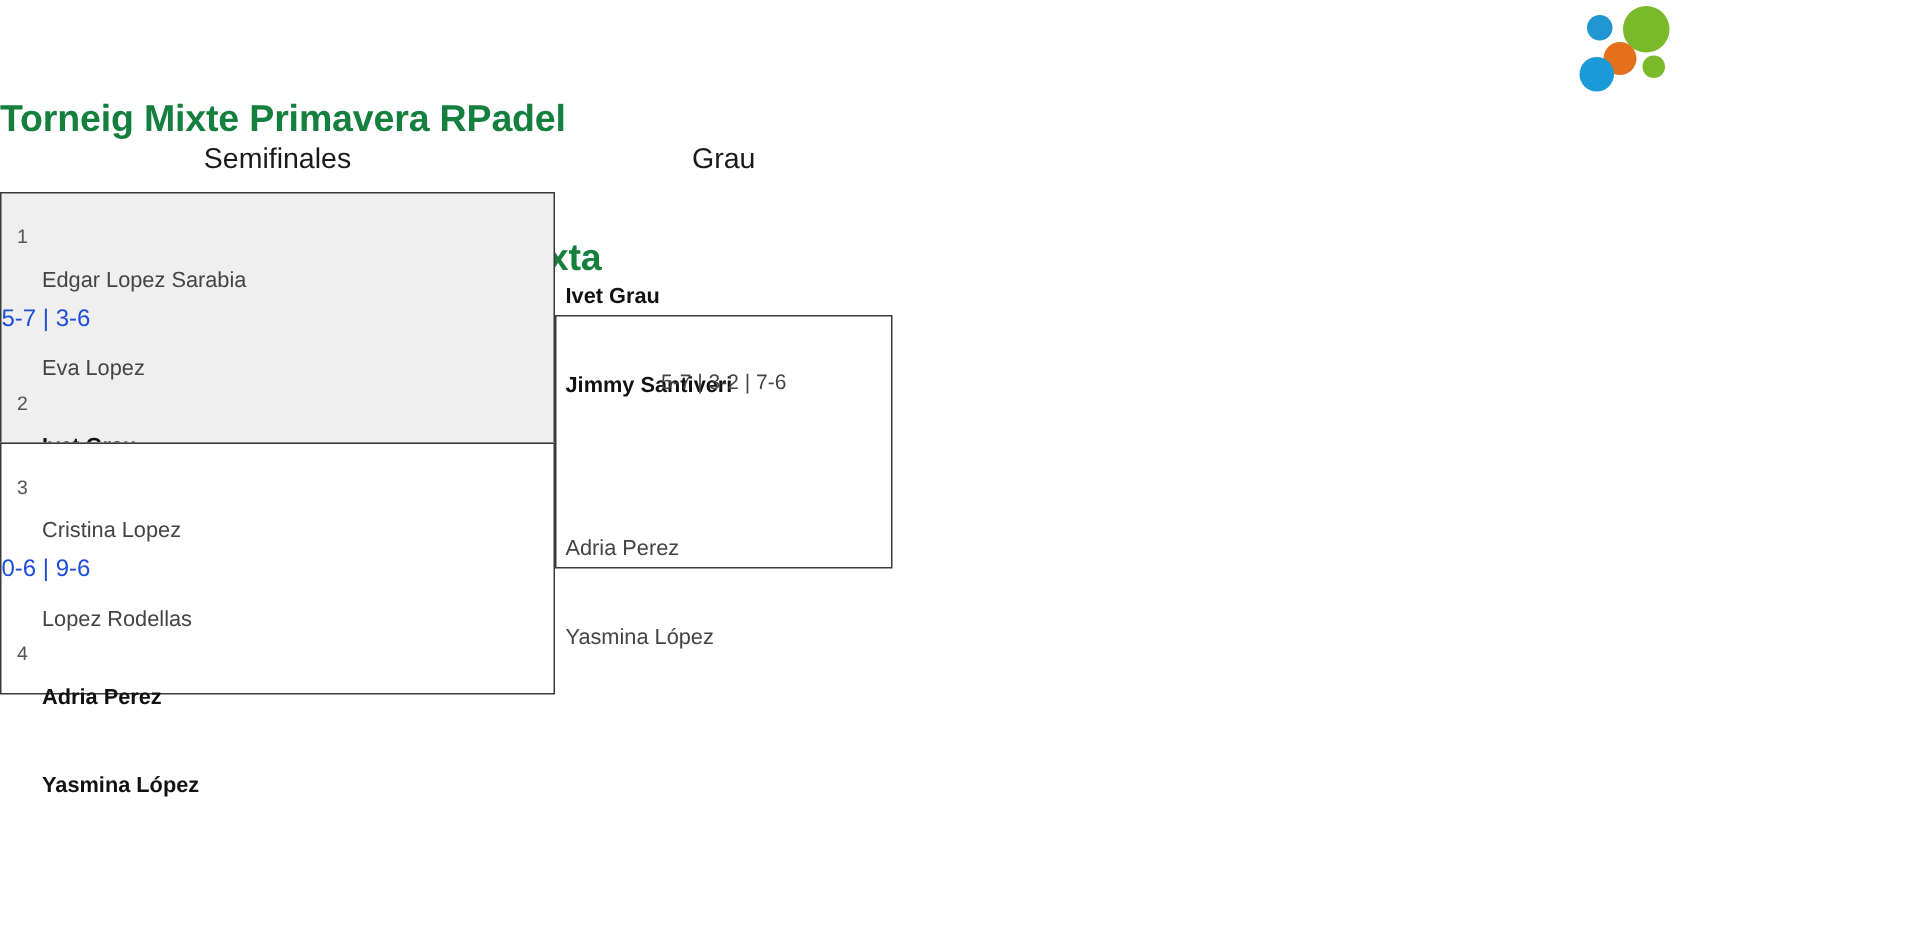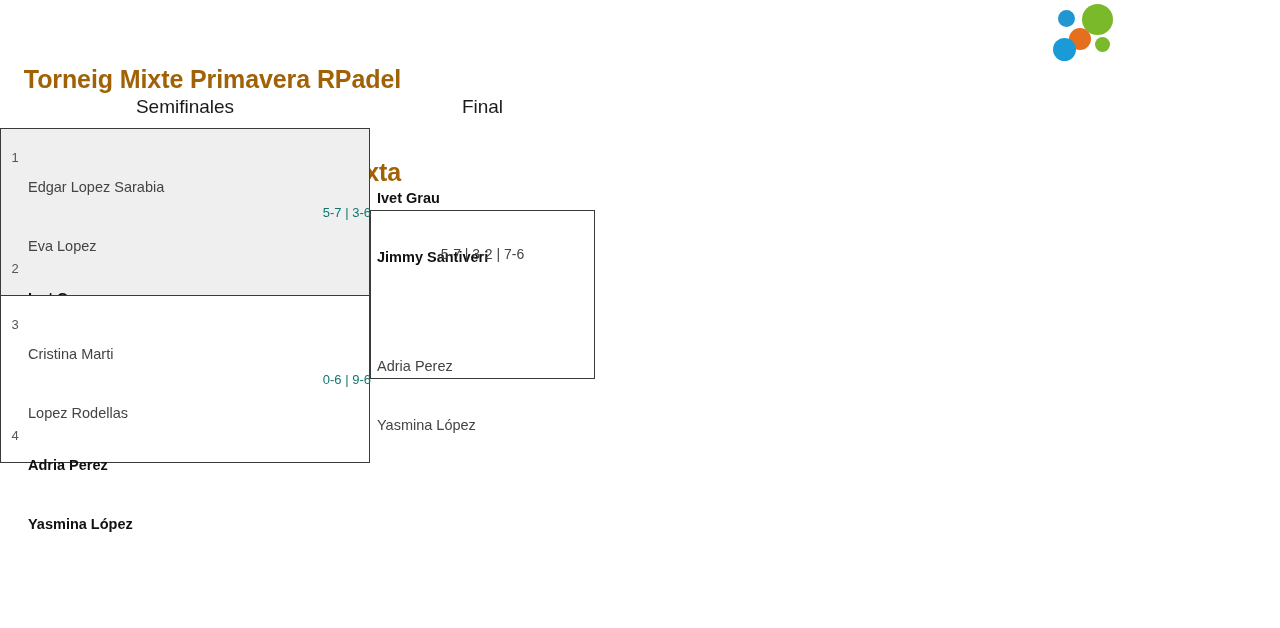--- a/index.html
+++ b/index.html
@@ -24,24 +24,23 @@
     width: 1280px;
     height: 80px;
   }
   #tournament-title {
     position: absolute;
     left: 0;
     top: 2px;
     font-size: 25px;
     font-weight: 700;
     line-height: 31px;
-    color: #a16207;
+    color: #15803d;
     letter-spacing: -0.1px;
     white-space: pre;
-    text-align: right;
   }
   #tournament-title .line {
     display: block;
   }
 
   
   #brand-logo {
     position: absolute;
     right: 8px;
     top: 2px;
@@ -147,24 +146,24 @@
     white-space: pre;
   }
   .players .p { display: block; }
 
   .winner .players { color: #111111; font-weight: 700; }
   .loser  .players { color: #444444; font-weight: 400; }
 
   
   .score {
     position: absolute;
-    font-size: 13px;
+    font-size: 16px;
     line-height: 18px;
-    color: #0f766e;
-    text-align: right;
+    color: #1d4ed8;
+    text-align: left;
     font-weight: 400;
     white-space: pre;
   }
   .score-sf {
     left: 0;
     width: 370px;
     top: 75px;
   }
 
   
@@ -222,21 +221,21 @@
       <span class="dot dot-green-sm" style="background: rgb(122, 185, 41);"></span>
       <span class="dot dot-blue-lg" style="background: rgb(26, 154, 215);"></span>
     </div>
   </div>
 
 </div>
 
 <div id="bracket">
 
   <div class="round-heading" id="round-heading-0">Semifinales</div>
-  <div class="round-heading" id="round-heading-1">Final</div>
+  <div class="round-heading" id="round-heading-1">Grau</div>
 
   <div class="match-box match-sf" id="match-sf-0">
     <div class="team team-top loser">
       <span class="seed">1</span>
       <span class="players">
         <span class="p">Edgar Lopez Sarabia</span>
         <span class="p">Eva Lopez</span>
       </span>
     </div>
     <div class="score score-sf">5-7 | 3-6</div>
@@ -246,21 +245,21 @@
         <span class="p">Ivet Grau</span>
         <span class="p">Jimmy Santiveri</span>
       </span>
     </div>
   </div>
 
   <div class="match-box match-sf" id="match-sf-1">
     <div class="team team-top loser">
       <span class="seed">3</span>
       <span class="players">
-        <span class="p">Cristina Marti</span>
+        <span class="p">Cristina Lopez</span>
         <span class="p">Lopez Rodellas</span>
       </span>
     </div>
     <div class="score score-sf">0-6 | 9-6</div>
     <div class="team team-bottom winner">
       <span class="seed">4</span>
       <span class="players">
         <span class="p">Adria Perez</span>
         <span class="p">Yasmina López</span>
       </span>

